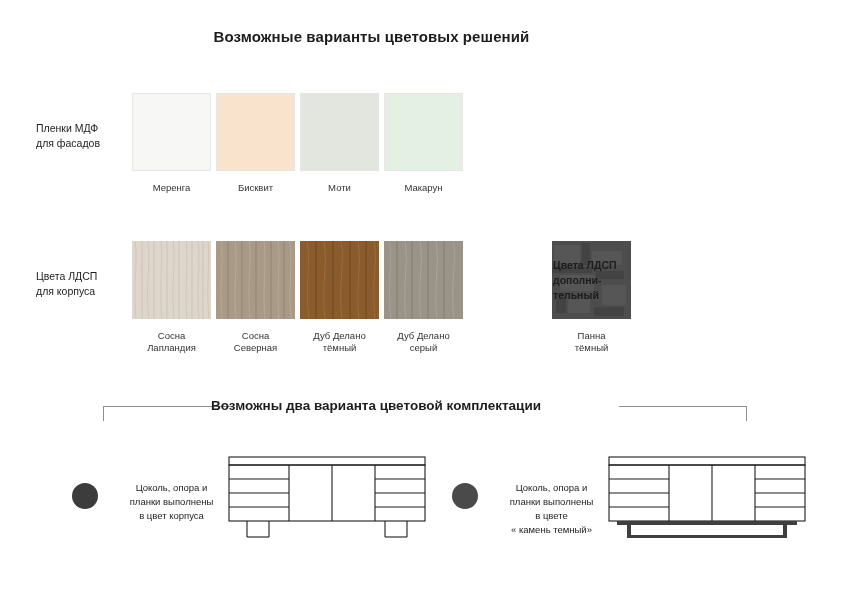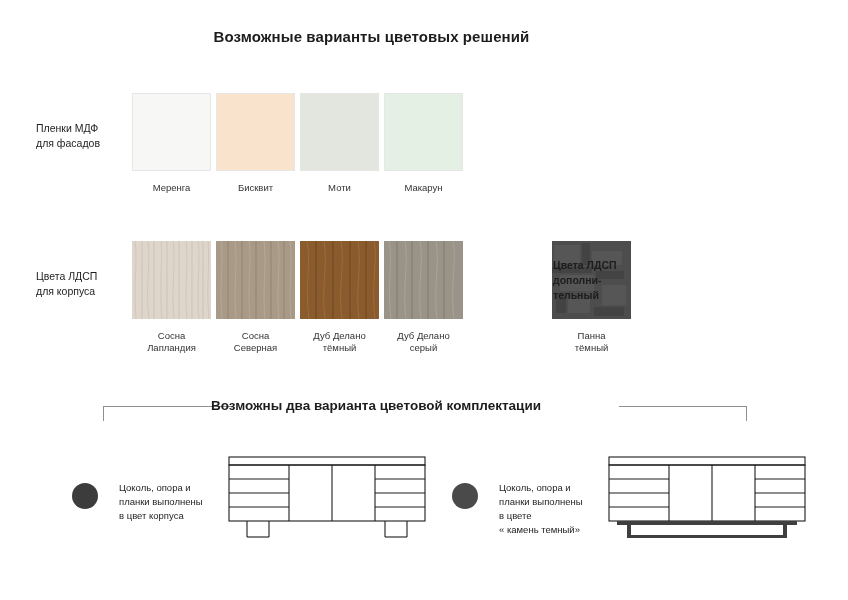--- a/index.html
+++ b/index.html
@@ -144,20 +144,21 @@
     border-radius: 50%;
   }
   .option-text {
     position: absolute;
     top: 26px;
     left: 47px;
     width: 105px;
     font-size: 9.5px;
     line-height: 14px;
     color: #1d1d1d;
+    text-align: center;
   }
   .option-figure {
     position: absolute;
     top: 0;
     left: 155px;
   }
 
   
   svg { display: block; }
 </style>

